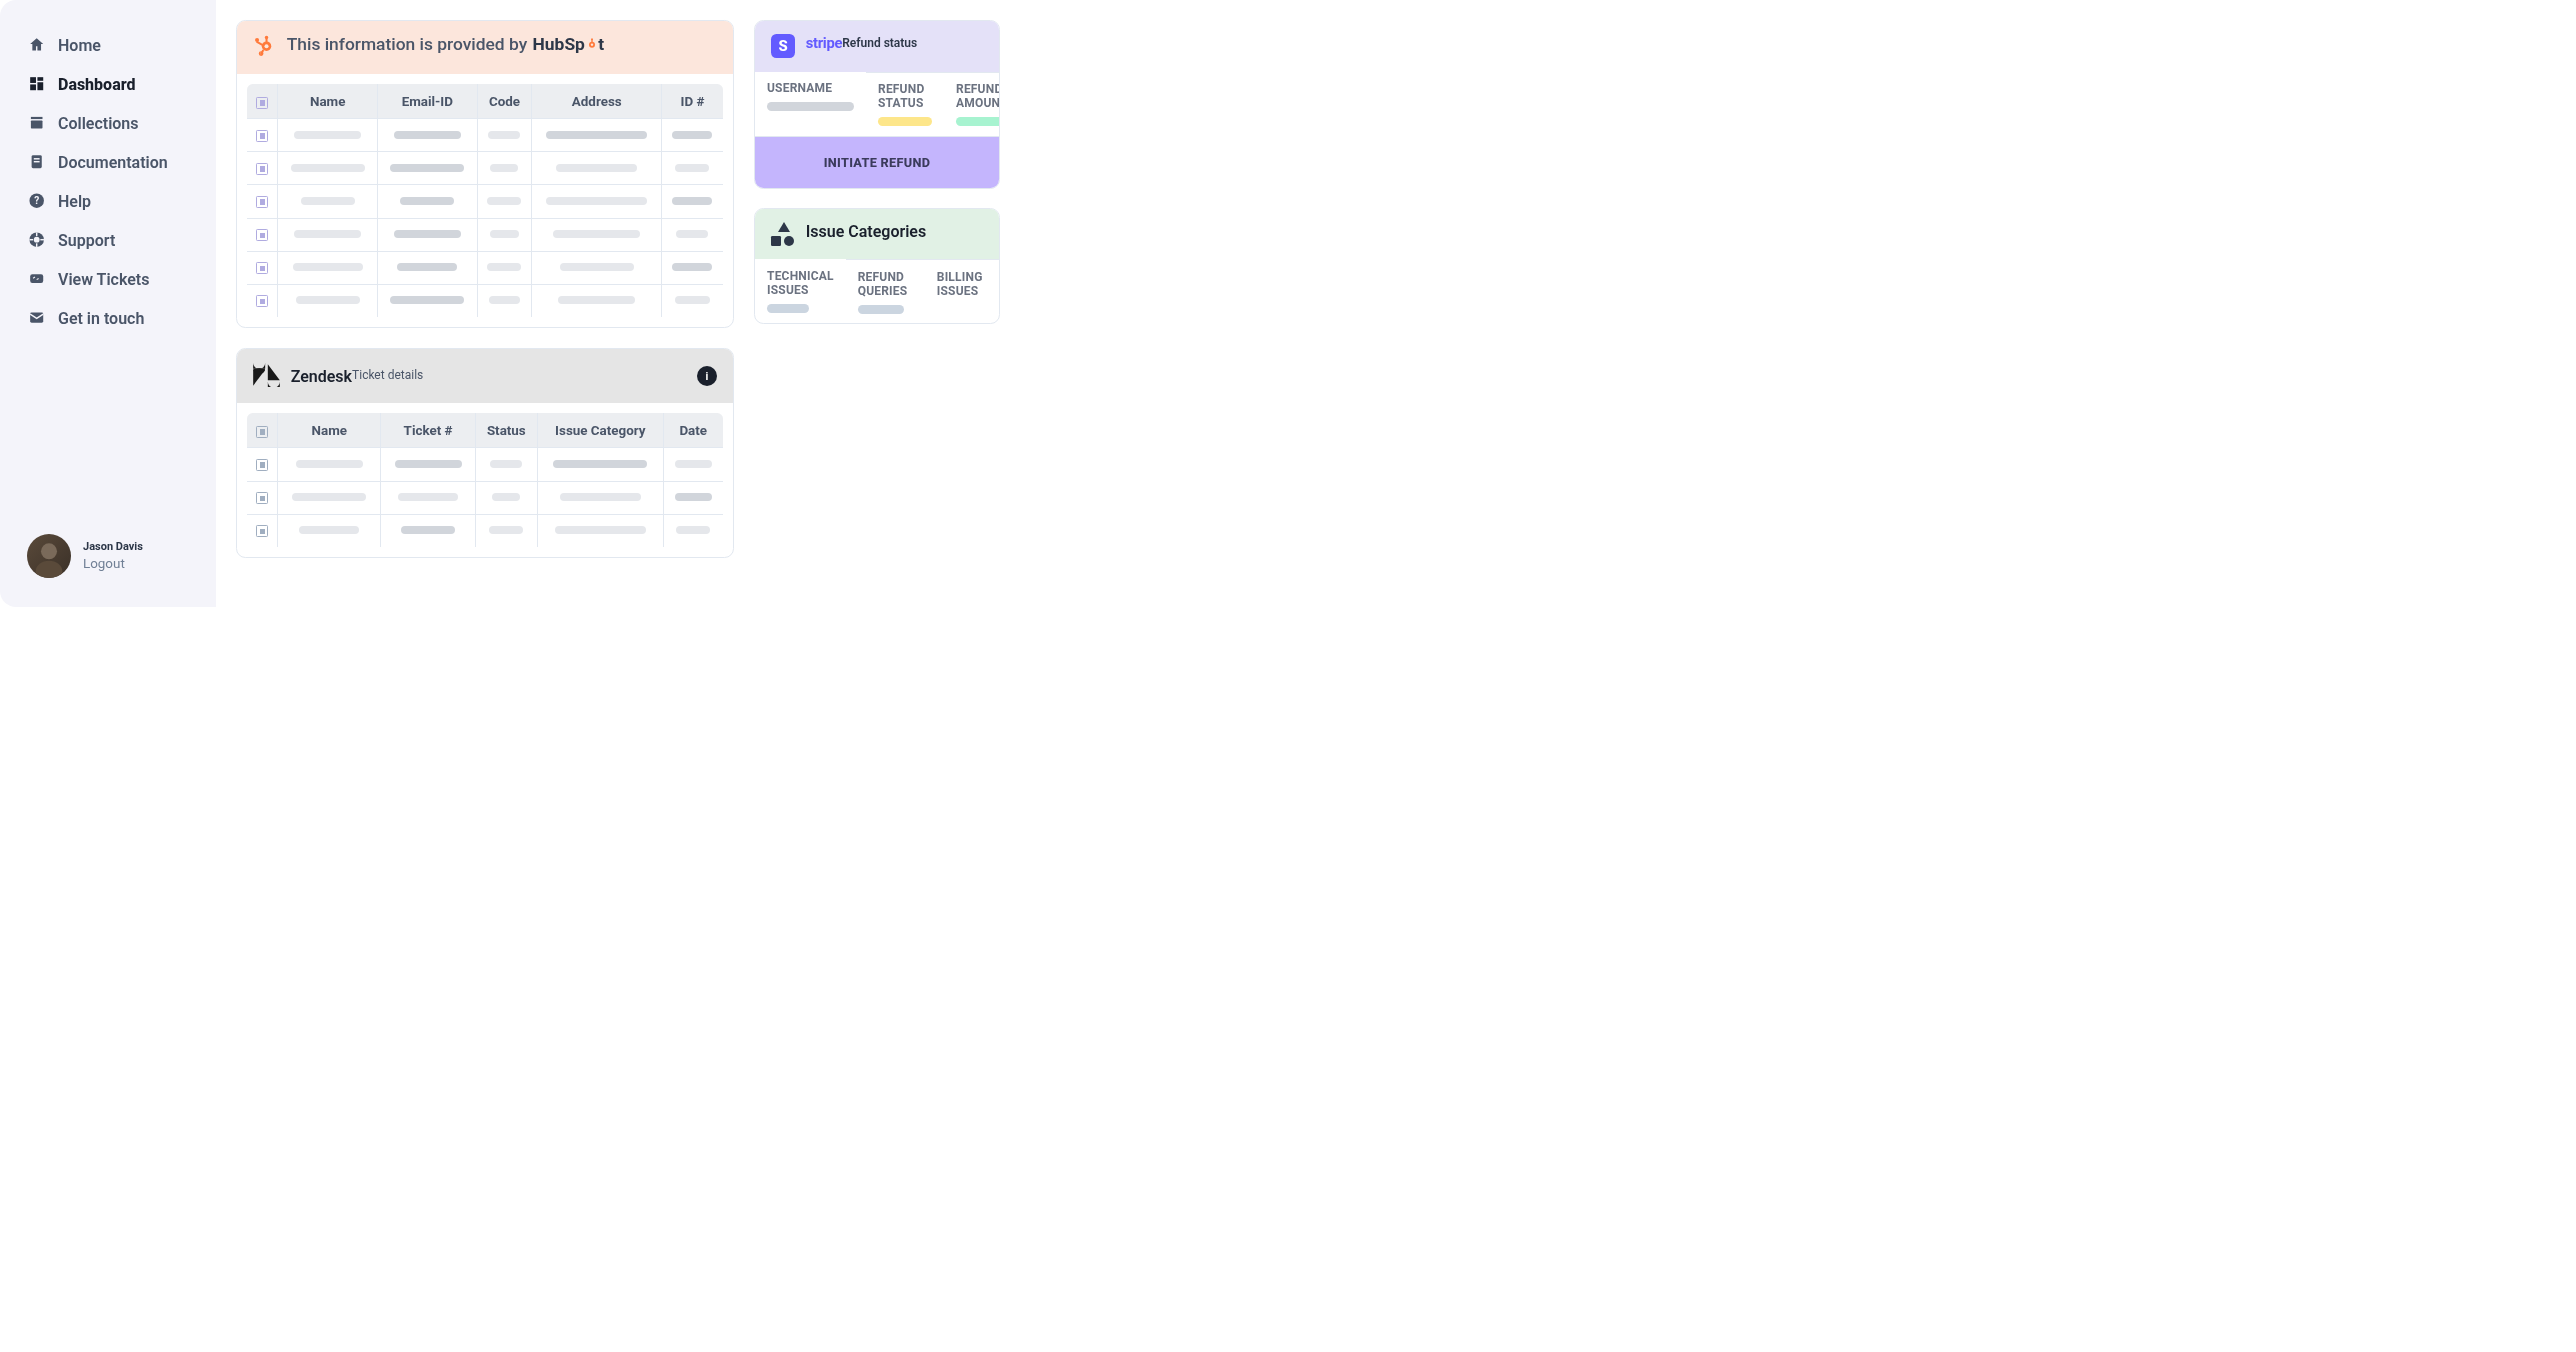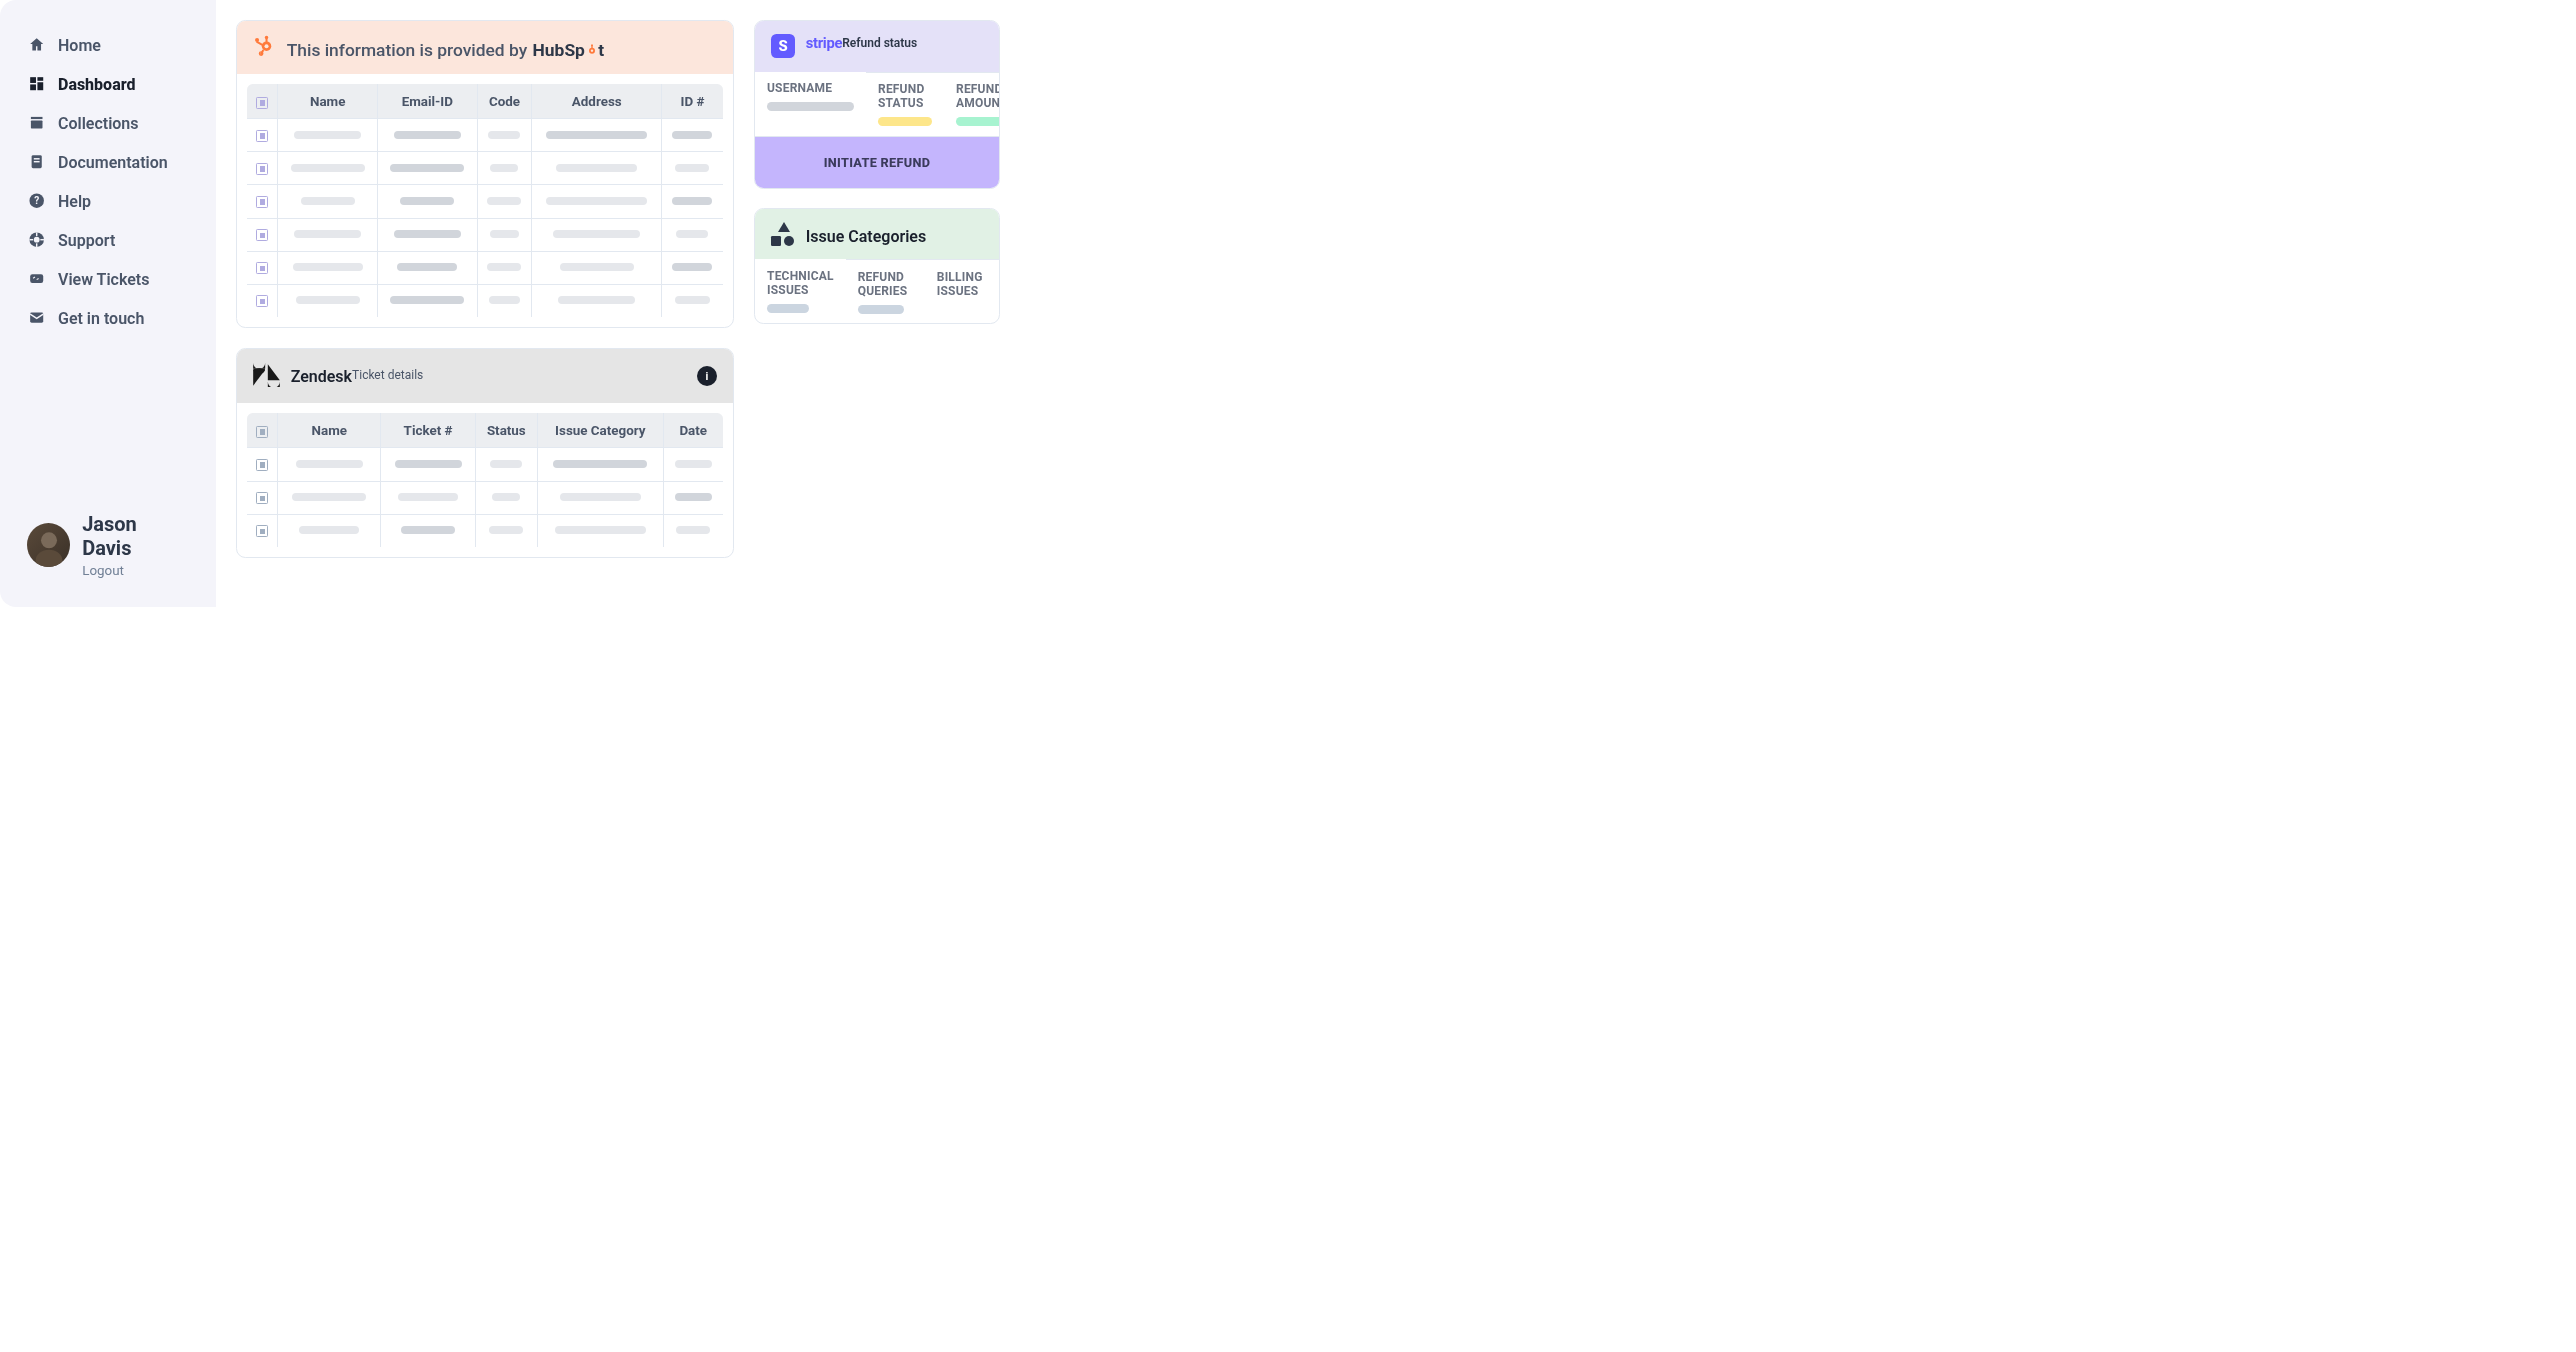--- a/index.html
+++ b/index.html
@@ -9,31 +9,31 @@
 
 .sidebar { width: 216px; background: #f4f4fa; border-radius: 16px 0 0 16px; padding: 25.5px 0 16px 0; display: flex; flex-direction: column; }
 .nav { flex: 1; padding: 0 27px; }
 .nav-item { display: flex; align-items: center; gap: 12px; padding: 10px 0; cursor: pointer; font-size: 16px; color: #4a5568; font-weight: 600; }
 .nav-item.active { color: #1a202c; font-weight: 800; }
 .nav-icon { width: 19px; height: 19px; display: flex; align-items: center; justify-content: center; color: #4a5568; }
 .nav-item.active .nav-icon { color: #1a202c; }
 .user-block { display: flex; align-items: center; gap: 12px; padding: 0 27px 13.4px 27px; }
 .avatar { width: 44px; height: 44px; border-radius: 50%; background: linear-gradient(135deg, #5a4a3a, #3a3028); overflow: hidden; }
 .user-info { display: flex; flex-direction: column; }
-.user-name { font-size: 20px; font-weight: 700; color: #2d3748; }
+.user-name { font-size: 11px; font-weight: 700; color: #2d3748; }
 .user-logout { font-size: 13.4px; color: #718096; margin-top: 2.7px; cursor: pointer; }
 
 
 .main { flex: 1; background: #fff; border-radius: 0 16px 16px 0; padding: 20px 20px 0 20px; display: flex; gap: 20px; overflow: hidden; }
 .center-col { flex: 1; display: flex; flex-direction: column; gap: 20px; }
 .right-col { width: 246px; display: flex; flex-direction: column; gap: 19px; }
 
 
 .card { background: #fff; border: 0.7px solid #e2e8f0; border-radius: 9.4px; overflow: hidden; }
-.card-header { padding: 13.4px 16px; display: flex; align-items: flex-end; gap: 10.7px; }
+.card-header { padding: 13.4px 16px; display: flex; align-items: flex-start; gap: 10.7px; }
 .hdr-hubspot { background: #fce6dc; }
 .hdr-zendesk { background: #e5e5e5; display: flex; align-items: center; justify-content: space-between; }
 .hdr-stripe { background: #e4e1f8; align-items: flex-start; }
 .hdr-issues { background: #e1f1e5; }
 .hdr-title { font-size: 16px; font-weight: 600; color: #1a202c; }
 .hdr-sub { font-size: 12px; color: #4a5568; margin-top: 1.3px; }
 .hdr-stack { display: flex; }
 .hdr-left { display: flex; align-items: center; gap: 10.7px; }
 
 

